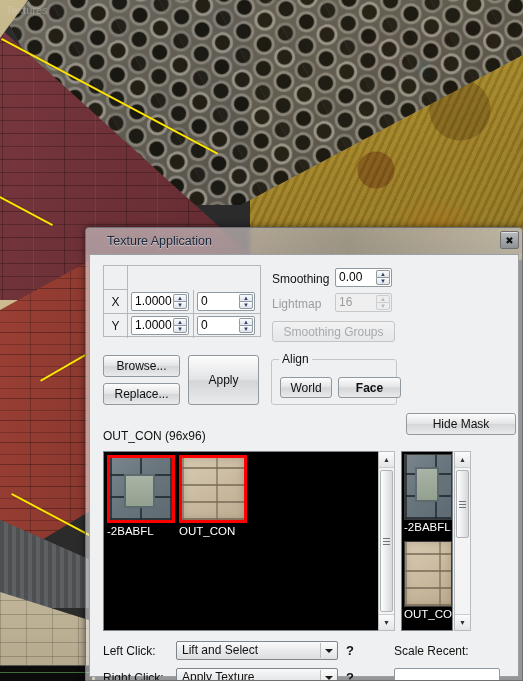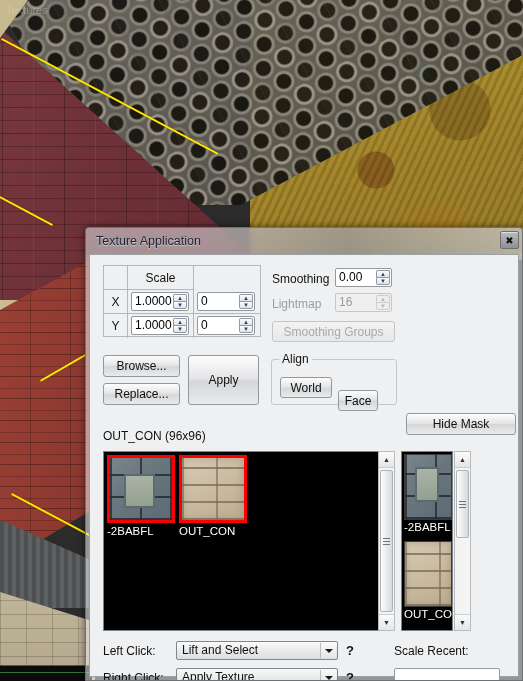--- a/index.html
+++ b/index.html
@@ -182,21 +182,21 @@
     background:linear-gradient(rgba(210,205,205,.30), rgba(185,180,182,.42));
     backdrop-filter:blur(2px);
   }
   .titlebar .tbar-tex{
     position:absolute; inset:0;
     background:
       linear-gradient(90deg, rgba(150,120,125,.55) 0 25%, rgba(120,110,105,.45) 40%, rgba(90,88,80,.5) 60%, rgba(170,165,150,.45) 100%);
     opacity:.75;
   }
   .title-text{
-    position:relative; z-index:2; line-height:26px; padding-left:10px;
+    position:relative; z-index:2; line-height:26px; padding-left:21px;
     font-size:12.5px; color:#17263a; font-weight:normal;
     text-shadow:0 1px 1px rgba(255,255,255,.55);
   }
   .close-btn{
     position:absolute; z-index:3; right:3px; top:3px; width:19px; height:18px;
     background:linear-gradient(#b9bcbe,#8e9295);
     border:1px solid #6d7073; border-radius:2px;
     display:flex; align-items:center; justify-content:center;
     font-size:10px; color:#101010; cursor:pointer;
     box-shadow:inset 0 1px 0 rgba(255,255,255,.55);
@@ -403,21 +403,20 @@
   <div class="titlebar">
     <div class="tbar-tex"></div>
     <div class="title-text">Texture Application</div>
     <div class="close-btn">✖</div>
   </div>
 
   <div class="dlg-body">
 
     <div class="grid">
       <div class="gcell" style="left:0;top:0;width:24px;height:24px;"></div>
-      <div class="gcell ghead" style="left:24px;top:0;width:66px;height:24px;">Scale</div>
 
       <div class="gcell ghead" style="left:0;top:24px;width:24px;height:24px;">X</div>
       <div class="gcell" style="left:24px;top:24px;width:66px;height:24px;">
         <div style="position:absolute;left:3px;top:2px;width:58px;height:19px;">
           <div class="inp" style="position:absolute;inset:0;padding-right:17px;line-height:15px;">1.0000</div>
           <div class="spin">
               <div>▲</div>
               <div>▼</div>
             </div>
         </div>
@@ -473,21 +472,21 @@
 
     <div class="btn" style="position:absolute;left:13px;top:100px;width:77px;height:22px;">Browse...</div>
 
     <div class="btn disabled" style="position:absolute;left:182px;top:66px;width:123px;height:21px;">Smoothing Groups</div>
     <div class="btn" style="position:absolute;left:13px;top:128px;width:77px;height:22px;">Replace...</div>
     <div class="btn" style="position:absolute;left:98px;top:100px;width:71px;height:50px;">Apply</div>
 
     <div class="group" style="left:181px;top:104px;width:126px;height:46px;">
       <div class="gtitle">Align</div>
       <div class="btn" style="position:absolute;left:8px;top:17px;width:52px;height:21px;">World</div>
-      <div class="btn" style="position:absolute;left:66px;top:30px;width:40px;height:21px;">Face</div>
+      <div class="btn" style="position:absolute;left:66px;top:17px;width:63px;height:21px;font-weight:bold;">Face</div>
     </div>
 
 
     <div class="btn" style="position:absolute;left:316px;top:158px;width:110px;height:22px;">Hide Mask</div>
 
     <div class="lbl" style="position:absolute;left:13px;top:174px;text-align:right;">OUT_CON (96x96)</div>
 
     <div class="texlist">
       <div class="thumb" style="left:3px;top:3px;">
         <div class="img tex-babfl"></div>

